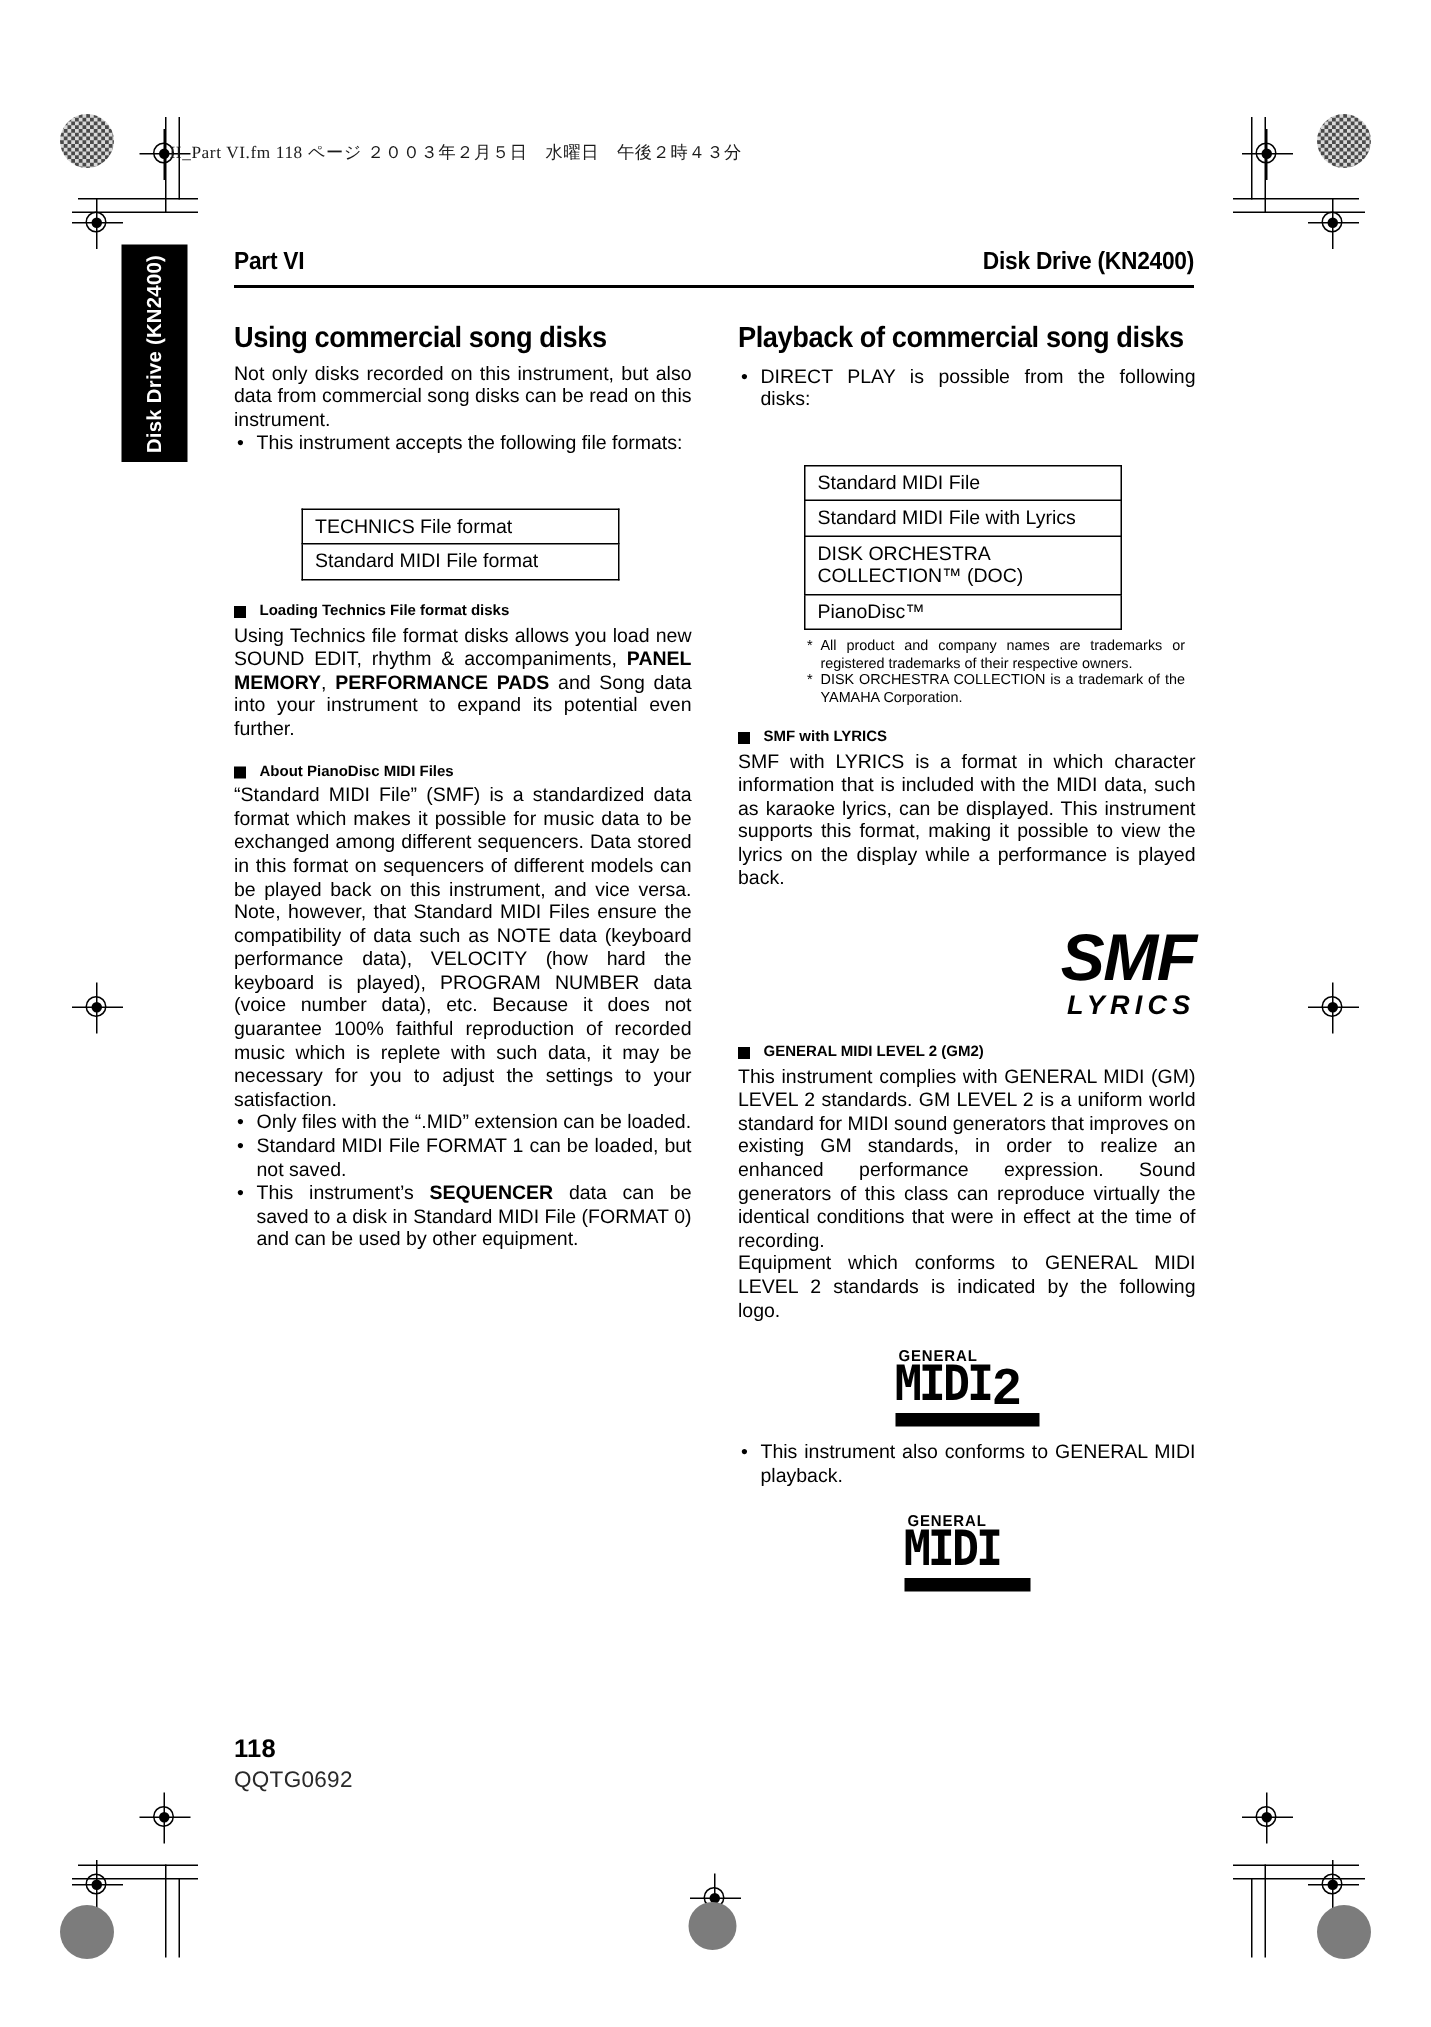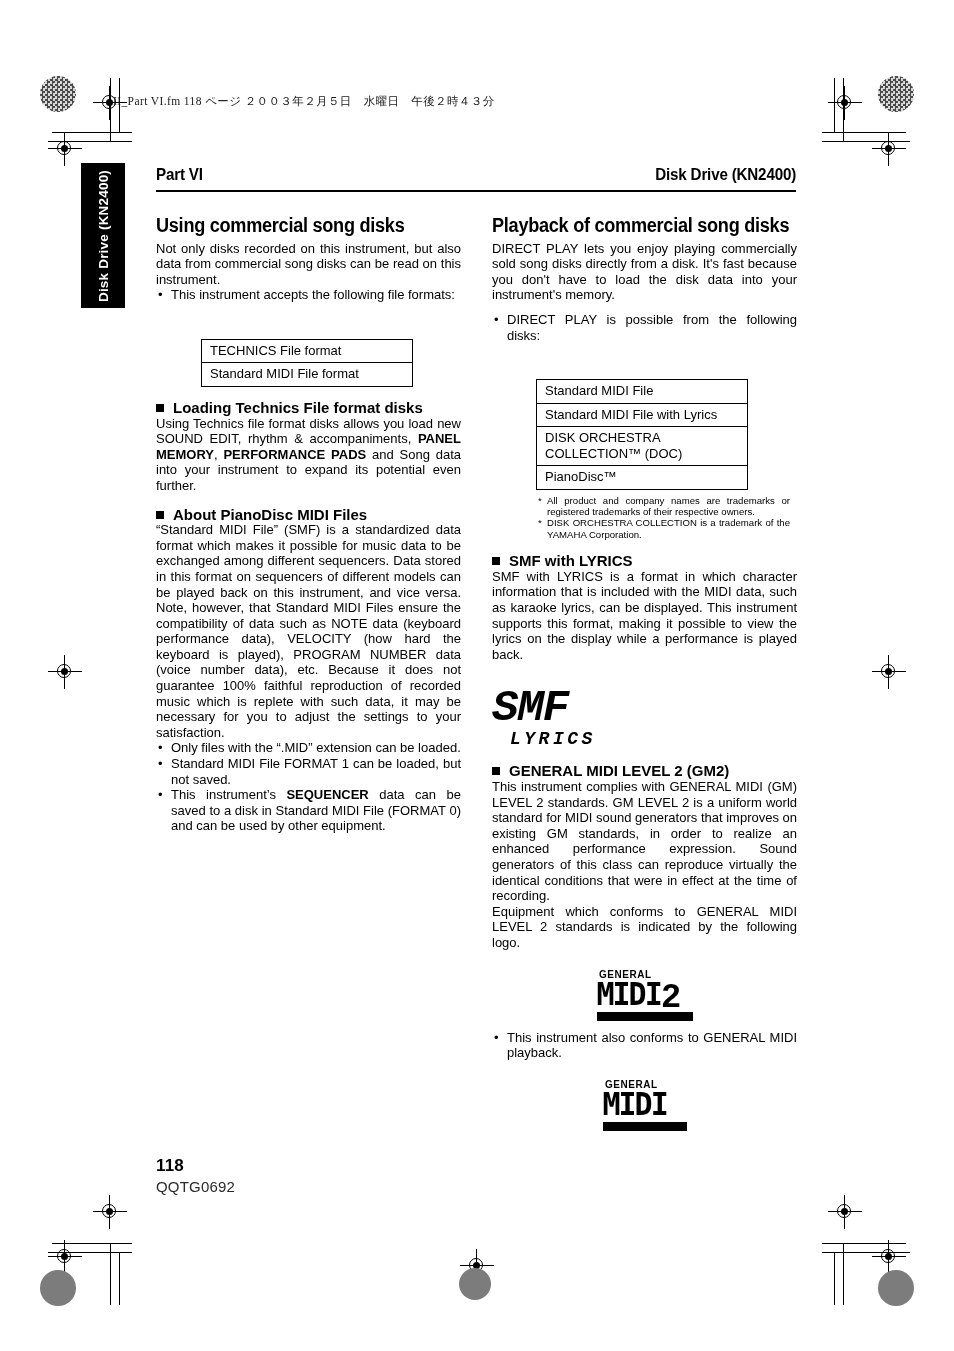--- a/index.html
+++ b/index.html
@@ -163,21 +163,21 @@
   .bullet::before {
     content: "\2022";
     position: absolute;
     left: 2px;
     top: 0;
   }
   .bullet.gap { margin-top: 9px; }
 
   h2.sub {
     margin: 13px 0 0 0;
-    font-size: 15px;
+    font-size: 10px;
     font-weight: bold;
     position: relative;
     padding-left: 17px;
     text-align: left;
   }
   h2.sub::before {
     content: "";
     position: absolute;
     left: 0; top: 4px;
     width: 8px; height: 8px;
@@ -220,22 +220,21 @@
   .fn::before {
     content: "*";
     position: absolute;
     left: 0;
     top: 0;
   }
 
   
   .logo-smf {
     margin: 26px 0 0 0;
-    text-align: left;
-    font-family: Liberation Mono, monospace;
+    text-align: right;
   }
   .logo-smf .smf {
     font-size: 44px;
     font-weight: bold;
     font-style: italic;
     letter-spacing: -1px;
     line-height: 40px;
     display: block;
   }
   .logo-smf .lyrics {
@@ -449,21 +448,20 @@
     <p class="bullet">Only files with the “.MID” extension can be loaded.</p>
     <p class="bullet">Standard MIDI File FORMAT 1 can be loaded, but not saved.</p>
     <p class="bullet"><span>This instrument’s </span><b>SEQUENCER</b><span> data can be saved to a disk in Standard MIDI File (FORMAT 0) and can be used by other equipment.</span></p>
 
   </div>
 
   <div class="col col-right">
 
     <h1 class="sect">Playback of commercial song disks</h1>
 
-    <p class="body">DIRECT PLAY lets you enjoy playing commercially sold song disks directly from a disk. It's fast because you don't have to load the disk data into your instrument's memory.</p>
 
     <p class="bullet gap">DIRECT PLAY is possible from the following disks:</p>
 
     <div class="tbl-wrap-right">
       <table class="fmt-table w-full">
         <tbody>
             <tr>
           <td>Standard MIDI File</td>
         </tr>
         <tr>

